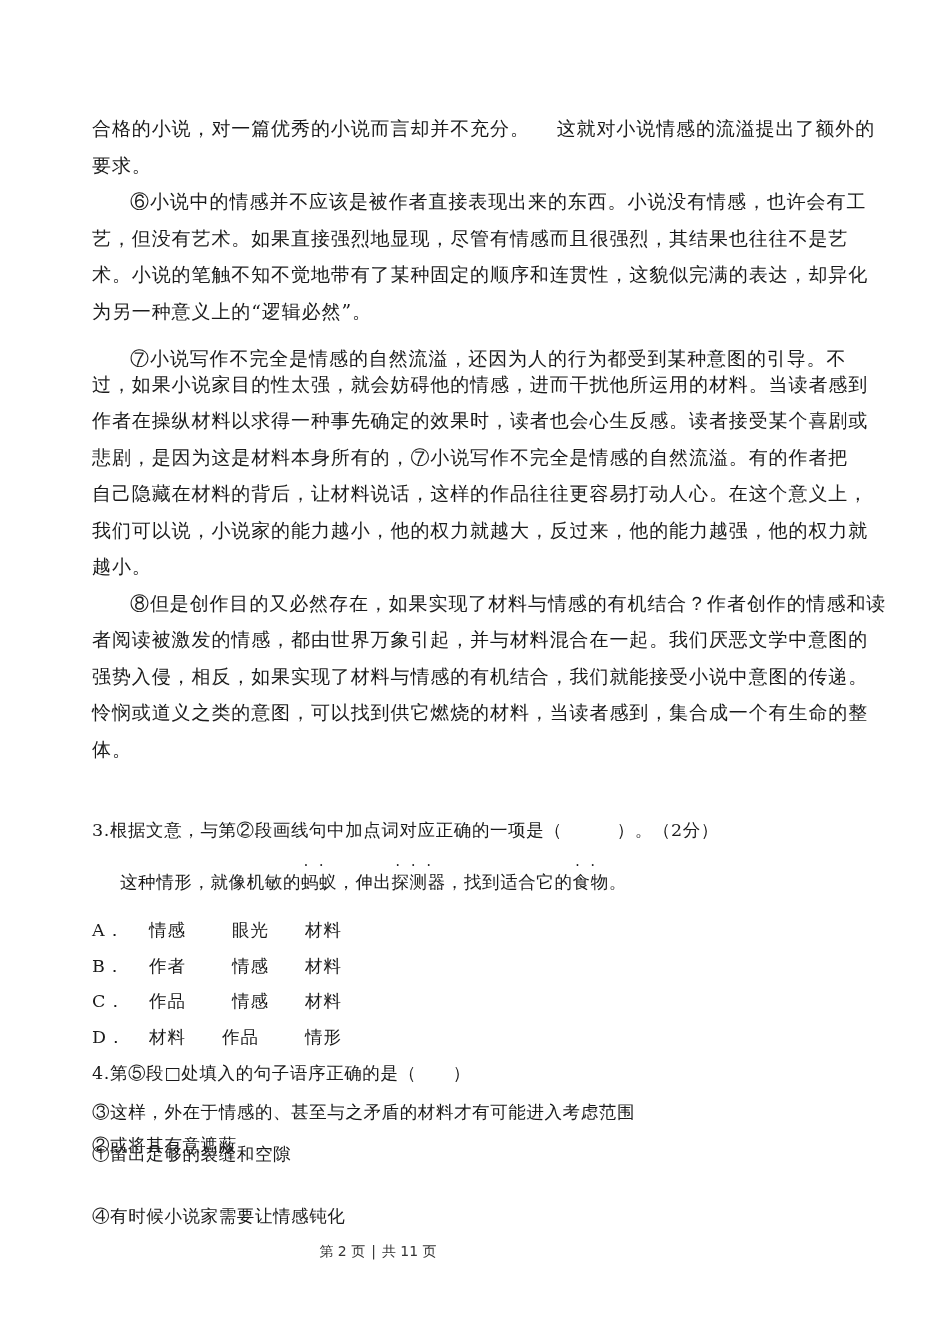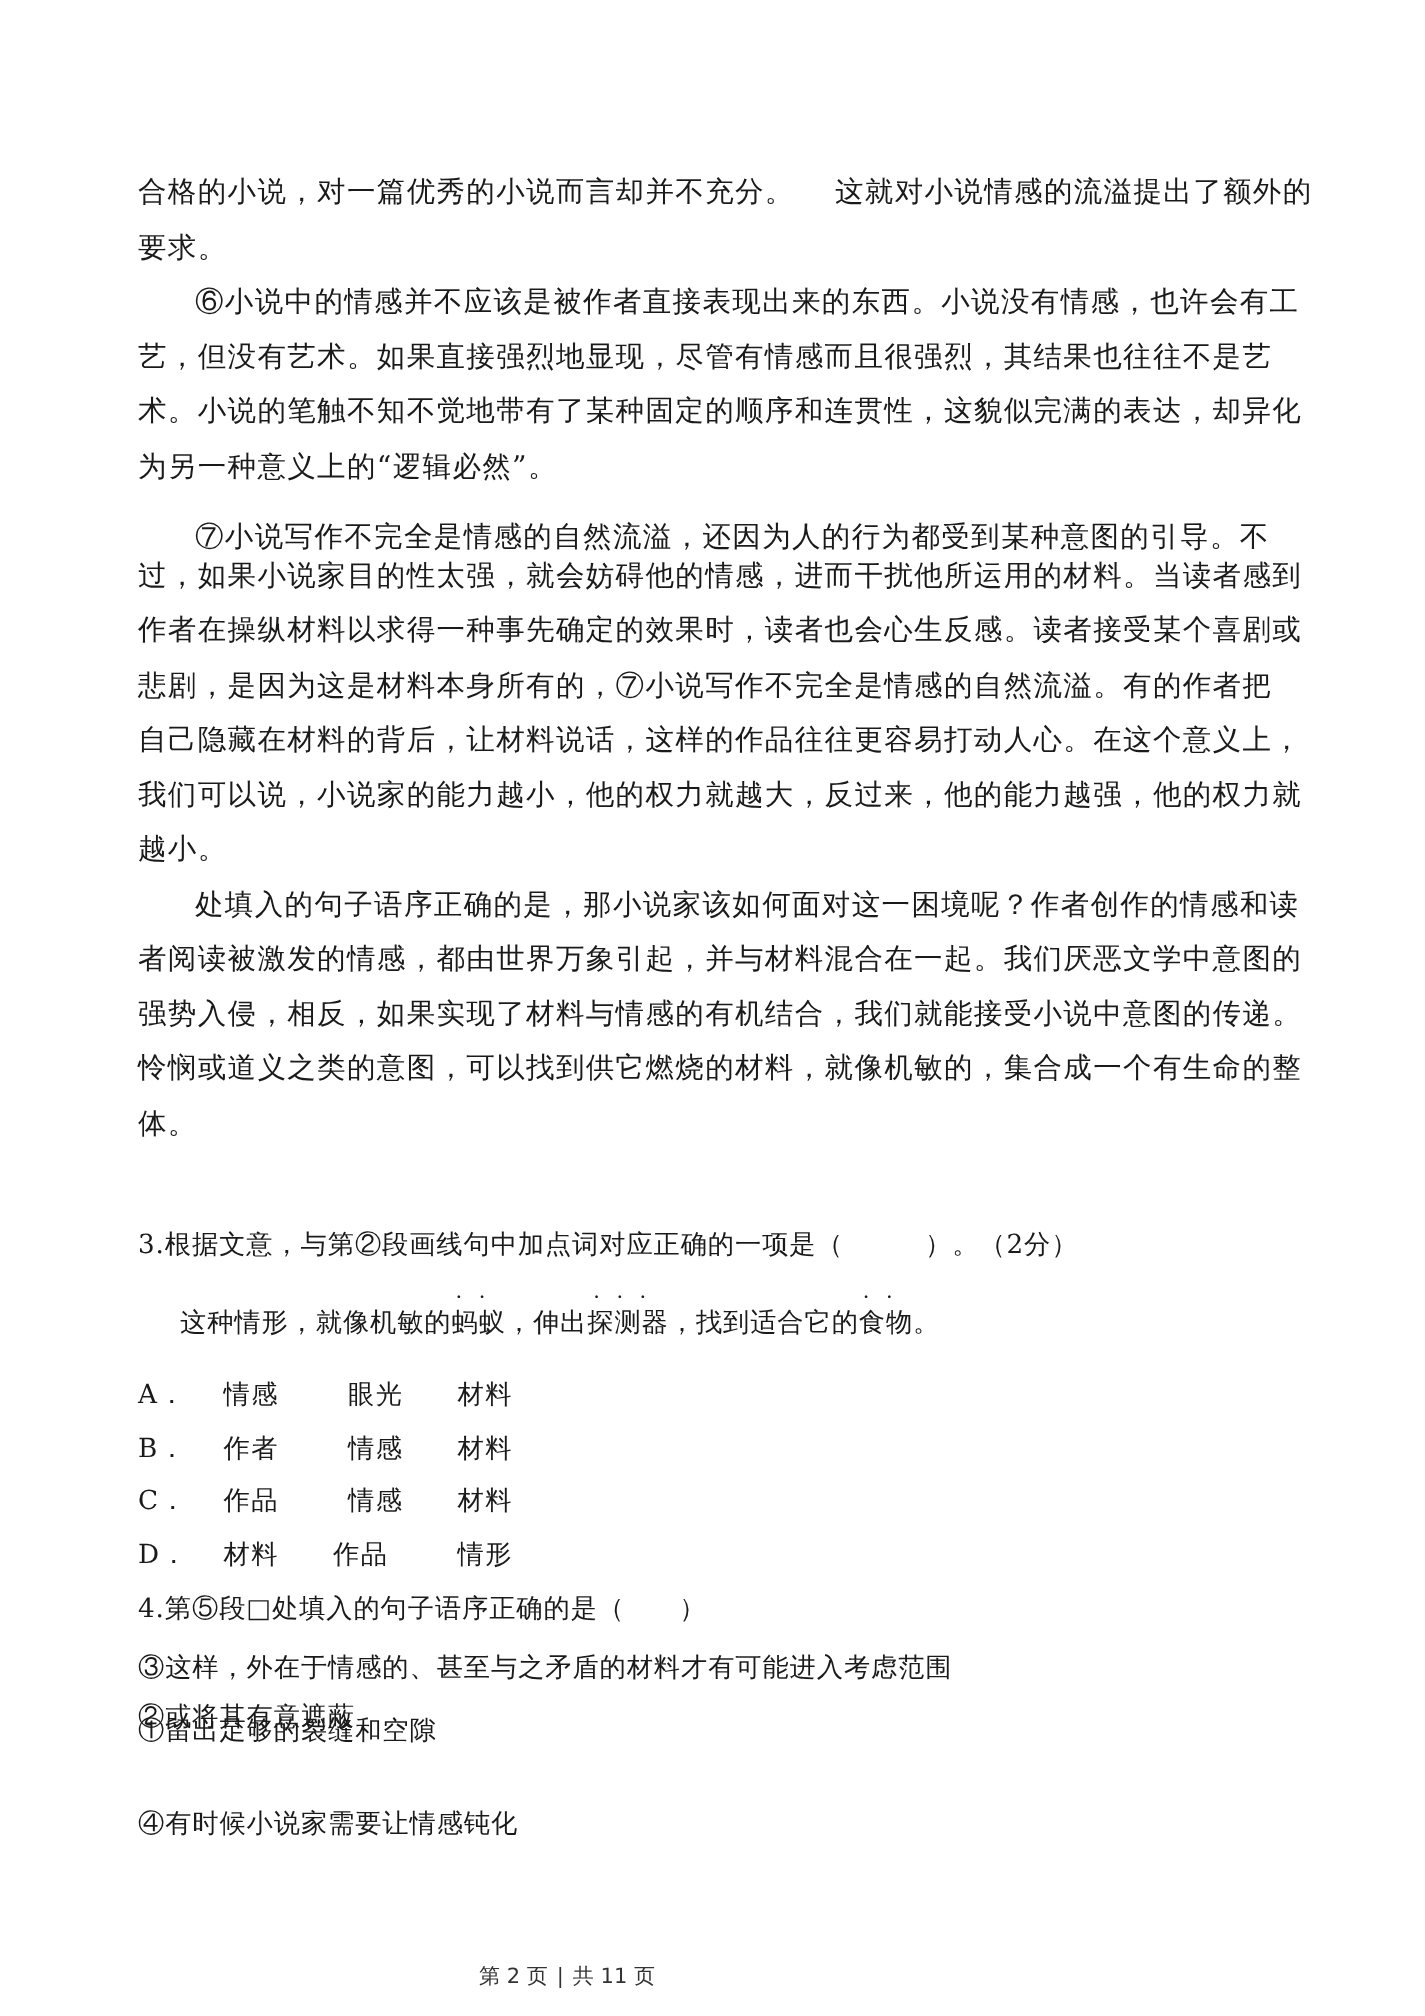--- a/index.html
+++ b/index.html
@@ -10,21 +10,21 @@
           white-space: nowrap; letter-spacing: 0.9px; }
   .just { text-align: justify; text-align-last: justify; }
   .indent { padding-left: 38px; box-sizing: border-box; }
   .q-line { font-size: 17.5px; letter-spacing: 0.6px; }
   .opt { font-size: 17.5px; letter-spacing: 1px; }
   .opt .lbl { display: inline-block; width: 30px; }
   .opt .w { display: inline-block; margin-left: 27px; }
   .dotted { position: relative; display: inline-block; }
   .dotted .dot { position: absolute; top: -10px; left: 0; width: 100%; text-align: center;
                  font-size: 14px; line-height: 10px; letter-spacing: 11px; }
-  .footer { position: absolute; top: 1309px; left: 0; width: 756px; text-align: center;
+  .footer { position: absolute; top: 1243px; left: 0; width: 756px; text-align: center;
             font-family: "DejaVu Sans", "Liberation Sans", sans-serif; font-size: 14px; color: #333; }
   .footer .sep { margin: 0 6px; }
 </style>
 </head>
 <body>
 
 <div class="page">
 
   <div class="line just" style="top:116px">合格的小说，对一篇优秀的小说而言却并不充分。　 这就对小说情感的流溢提出了额外的</div>
   <div class="line" style="top:153px">要求。</div>
@@ -35,24 +35,24 @@
   <div class="line" style="top:299px">为另一种意义上的“逻辑必然”。</div>
 
   <div class="line just indent" style="top:346px">⑦小说写作不完全是情感的自然流溢，还因为人的行为都受到某种意图的引导。不</div>
   <div class="line just" style="top:372px">过，如果小说家目的性太强，就会妨碍他的情感，进而干扰他所运用的材料。当读者感到</div>
   <div class="line just" style="top:408px">作者在操纵材料以求得一种事先确定的效果时，读者也会心生反感。读者接受某个喜剧或</div>
   <div class="line just" style="top:445px">悲剧，是因为这是材料本身所有的，⑦小说写作不完全是情感的自然流溢。有的作者把</div>
   <div class="line just" style="top:481px">自己隐藏在材料的背后，让材料说话，这样的作品往往更容易打动人心。在这个意义上，</div>
   <div class="line just" style="top:518px">我们可以说，小说家的能力越小，他的权力就越大，反过来，他的能力越强，他的权力就</div>
   <div class="line" style="top:554px">越小。</div>
 
-  <div class="line just indent" style="top:591px">处填入的句子语序正确的是，那小说家该如何面对这一困境呢？作者创作的情感和读</div>
+  <div class="line just indent" style="top:591px">⑧但是创作目的又必然存在，如果实现了材料与情感的有机结合？作者创作的情感和读</div>
   <div class="line just" style="top:627px">者阅读被激发的情感，都由世界万象引起，并与材料混合在一起。我们厌恶文学中意图的</div>
   <div class="line just" style="top:664px">强势入侵，相反，如果实现了材料与情感的有机结合，我们就能接受小说中意图的传递。</div>
-  <div class="line just" style="top:700px">怜悯或道义之类的意图，可以找到供它燃烧的材料，就像机敏的，集合成一个有生命的整</div>
+  <div class="line just" style="top:700px">怜悯或道义之类的意图，可以找到供它燃烧的材料，当读者感到，集合成一个有生命的整</div>
   <div class="line" style="top:737px">体。</div>
 
   <div class="line q-line" style="top:818px">3.根据文意，与第②段画线句中加点词对应正确的一项是（　　　）。（2分）</div>
   <div class="line q-line" style="top:870px; padding-left:28px">
     <span>这种情形，就像机敏的</span><span class="dotted"><span class="dot">··</span><span>蚂蚁</span></span><span>，伸出</span><span class="dotted"><span class="dot">···</span><span>探测器</span></span><span>，找到适合它的</span><span class="dotted"><span class="dot">··</span><span>食物</span></span><span>。</span>
   </div>
 
   <div class="line opt" style="top:918px">
     <span class="lbl">A．</span><span class="w" style="width:56px">情感</span><span class="w" style="width:46px">眼光</span><span class="w">材料</span>
   </div>

